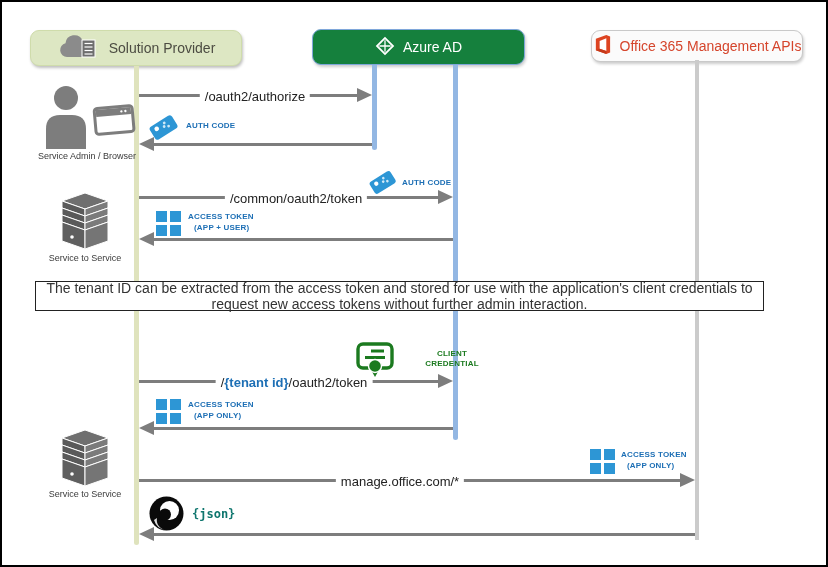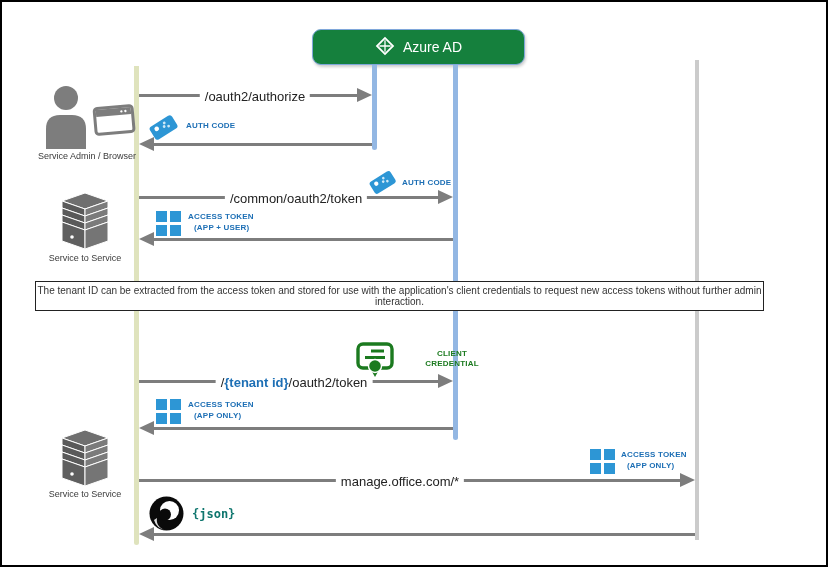--- a/index.html
+++ b/index.html
@@ -56,49 +56,74 @@
   
   .sq-icon { position:absolute; z-index:3; width:25px; height:25px;
     display:grid; grid-template-columns:11px 11px; grid-template-rows:11px 11px; gap:3px; }
   .sq-icon div { background:#2d96d5; }
   .icon-abs { position:absolute; z-index:3; }
   
   .note {
     position:absolute; left:33px; top:279px; width:729px; height:30px;
     background:#fff; border:1px solid #222; z-index:5;
     display:flex; align-items:center; justify-content:center;
-    font-size:10px; color:#333; text-align:center; padding:0 0;
+    font-size:14px; color:#333; text-align:center; padding:0 0;
   }
   
   .p-label { position:absolute; z-index:2; font-size:9px; color:#3a3a3a; text-align:center; }
   .person-wrap { position:absolute; left:38px; top:83px; width:100px; height:64px; z-index:2; }
   .server-wrap { position:absolute; width:54px; height:58px; z-index:2; }
   .json-txt { position:absolute; z-index:3; font-family:"DejaVu Sans Mono", monospace; font-size:12px; color:#0f766e; font-weight:bold; }
 </style>
 </head>
 <body>
 
 <div class="canvas">
 
   <div class="lifeline ll-sp"></div>
   <div class="lifeline ll-aad1"></div>
   <div class="lifeline ll-aad2"></div>
   <div class="lifeline ll-o365"></div>
 
+  <div class="hdr hdr-sp">
+    <span>
+      <svg width="44" height="26" viewBox="0 0 44 26">
+        <path d="M10 23 a7 7 0 0 1 -1.5 -13.8 a9 9 0 0 1 17 -3 a6.5 6.5 0 0 1 7.5 6 a6 6 0 0 1 -2 10.8 z" fill="#8b8b8b"></path>
+        <rect x="25" y="6" width="13" height="17" fill="#6e6e6e" stroke="#fff" stroke-width="1"></rect>
+        <g stroke="#fff" stroke-width="1.2">
+          <line x1="27.5" y1="9.5" x2="35.5" y2="9.5"></line>
+          <line x1="27.5" y1="13" x2="35.5" y2="13"></line>
+          <line x1="27.5" y1="16.5" x2="35.5" y2="16.5"></line>
+          <line x1="27.5" y1="20" x2="35.5" y2="20"></line>
+        </g>
+      </svg>
+    </span>
+    <span>Solution Provider</span>
+  </div>
 
   <div class="hdr hdr-aad">
     <span>
       <svg width="20" height="20" viewBox="0 0 22 22">
         <rect x="4.8" y="4.8" width="12.4" height="12.4" transform="rotate(45 11 11)" fill="none" stroke="#fff" stroke-width="2"></rect>
         <path d="M11 4.8 L11 17.2 M4.8 11 L17.2 11" stroke="#fff" stroke-width="1.4"></path>
       </svg>
     </span>
     <span>Azure AD</span>
   </div>
 
+  <div class="hdr hdr-o365">
+    <span>
+      <svg width="19" height="21" viewBox="0 0 20 22">
+        <path d="M3 5 L14 1 L18 2.5 V19.5 L14 21 L3 17 Z" fill="#dd4422"></path>
+        <path d="M14 4.5 V17.8 L7 15.5 V7.3 Z" fill="#fff"></path>
+        <path d="M3 17 L14 21 V17.8 L7 15.5 Z" fill="#c53a1a"></path>
+      </svg>
+    </span>
+    <span>Office 365 Management APIs</span>
+  </div>
 
   <div class="person-wrap">
     <svg width="100" height="64" viewBox="0 0 100 64">
       <circle cx="26" cy="13" r="12" fill="#7d7d7d"></circle>
       <path d="M6 64 V44 q0 -14 14 -14 h12 q14 0 14 14 v20 z" fill="#7d7d7d"></path>
       <g transform="rotate(-5 74 34)">
         <rect x="55" y="22" width="38" height="26" rx="3" fill="#fff" stroke="#7d7d7d" stroke-width="3"></rect>
         <rect x="56.5" y="23.5" width="35" height="7" fill="#7d7d7d"></rect>
         <circle cx="86" cy="27" r="1.2" fill="#fff"></circle>
         <circle cx="82" cy="27" r="1.2" fill="#fff"></circle>

